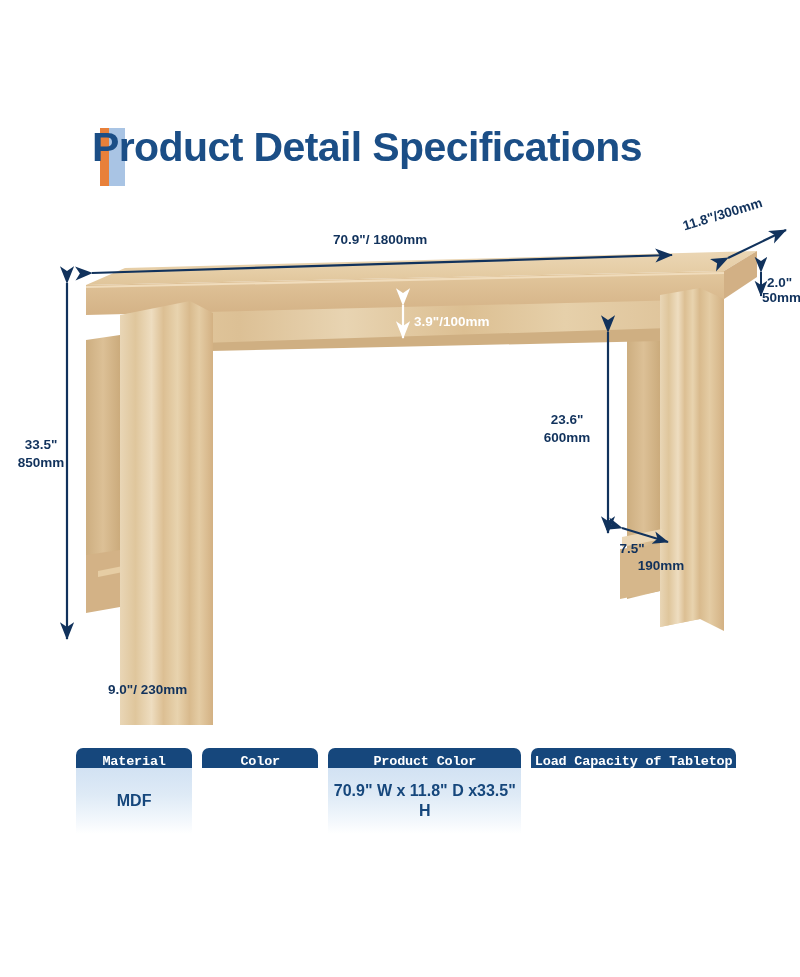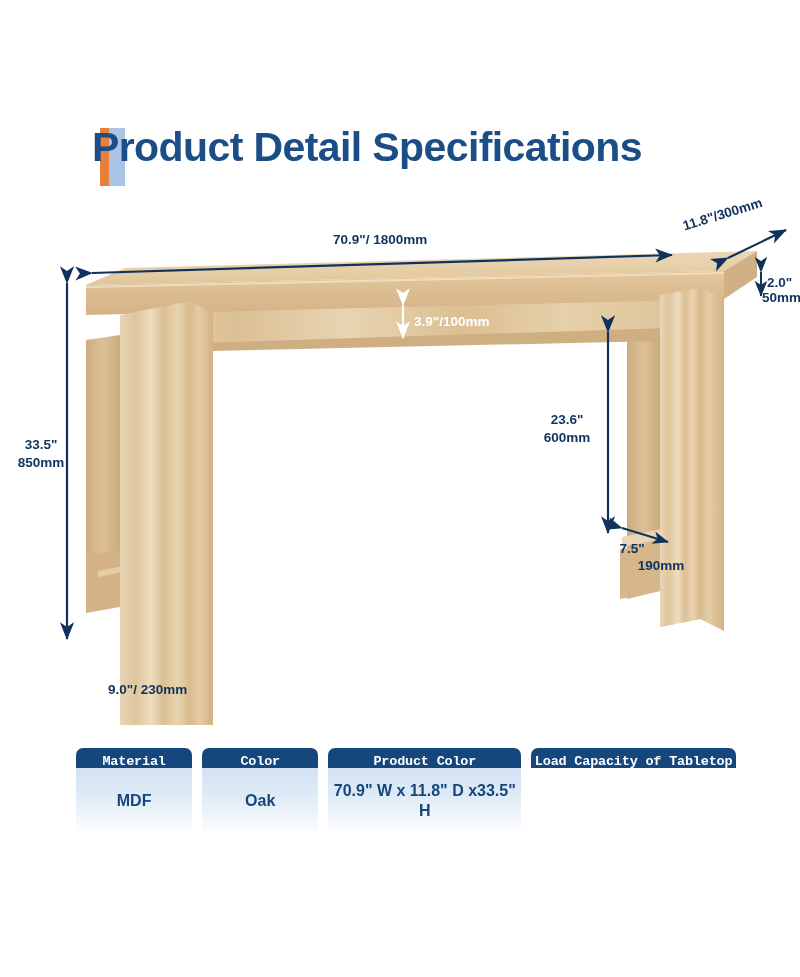--- a/index.html
+++ b/index.html
@@ -209,21 +209,20 @@
 
 <div class="dimtxt" style="left:108px; top:682px;">9.0"/ 230mm</div>
 
 <div class="cards">
   <div class="card c0">
     <div class="card-head">Material</div>
     <div class="card-body">MDF</div>
   </div>
   <div class="card c1">
     <div class="card-head">Color</div>
-    <div class="card-body">Oak</div>
   </div>
   <div class="card c2">
     <div class="card-head">Product Color</div>
     <div class="card-body">70.9" W x 11.8" D x33.5" H</div>
   </div>
   <div class="card c3">
     <div class="card-head">Load Capacity of Tabletop</div>
   </div>
 </div>
 

